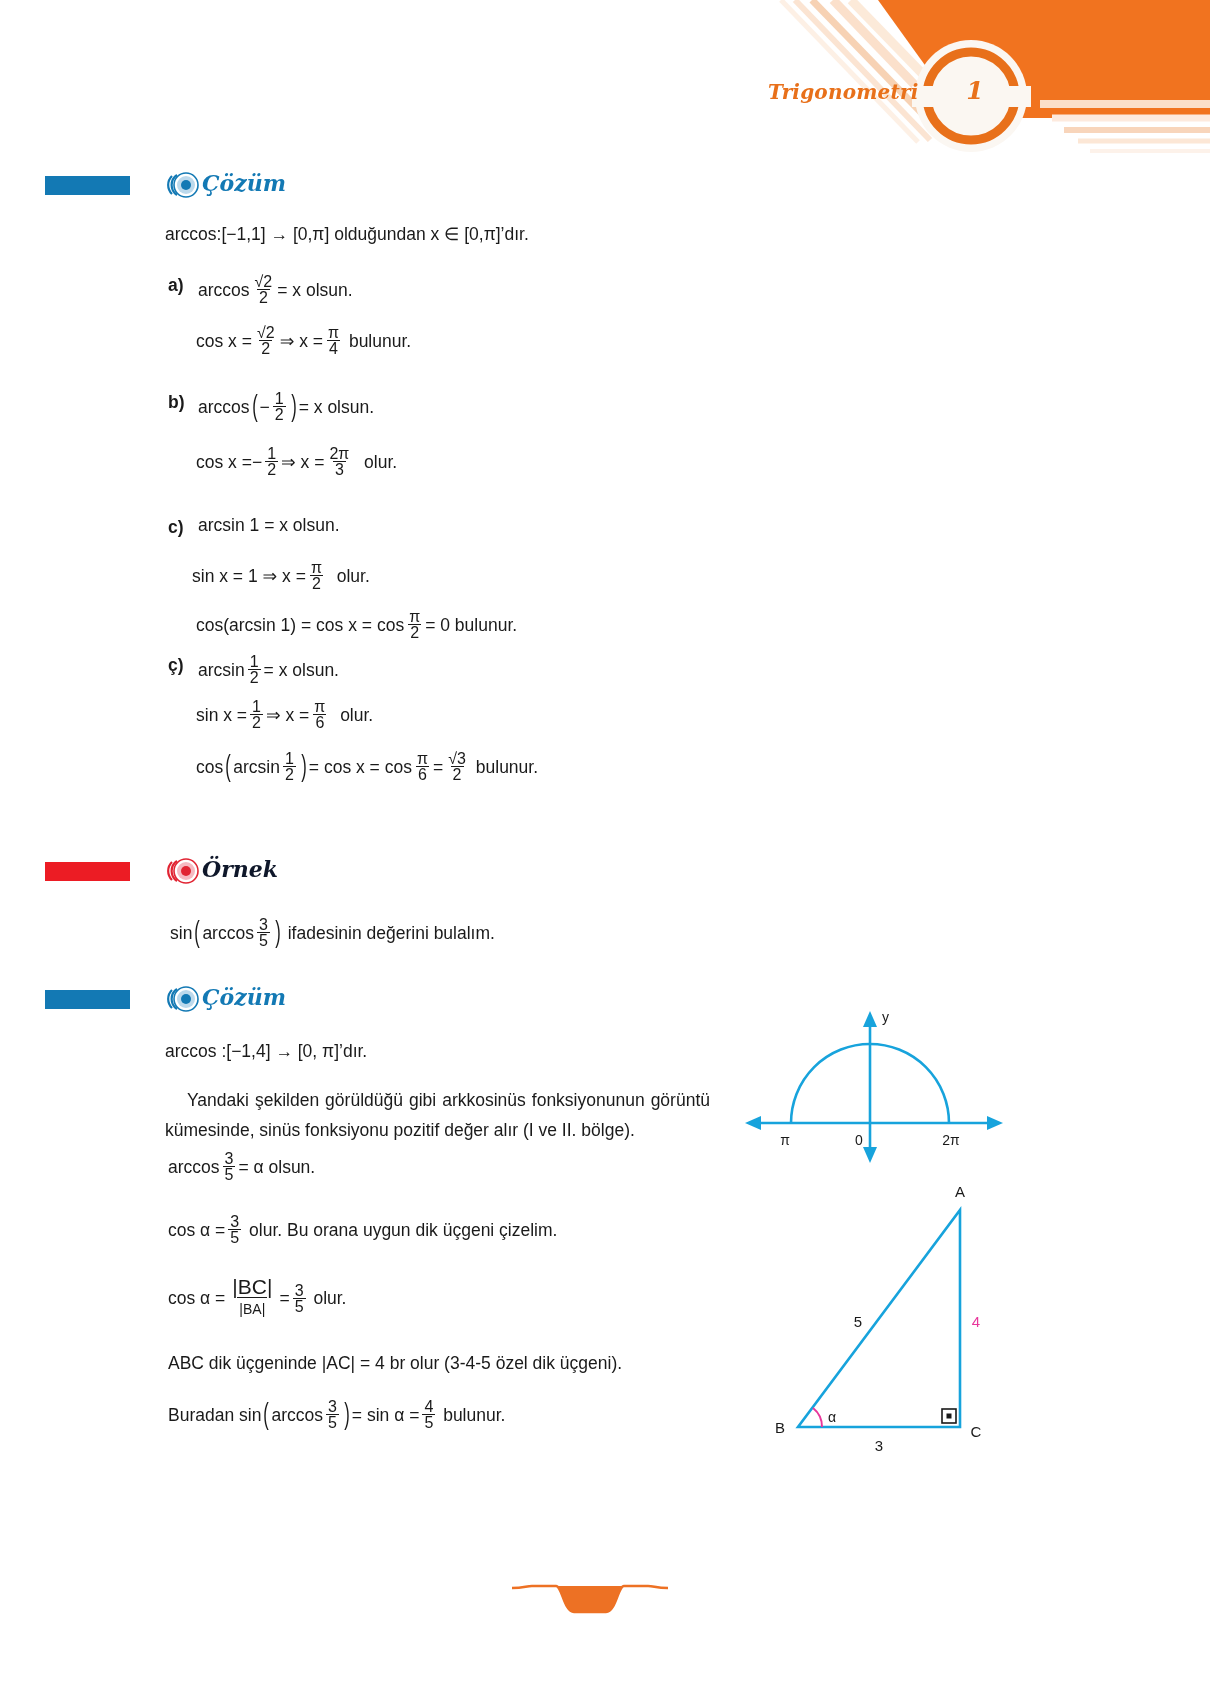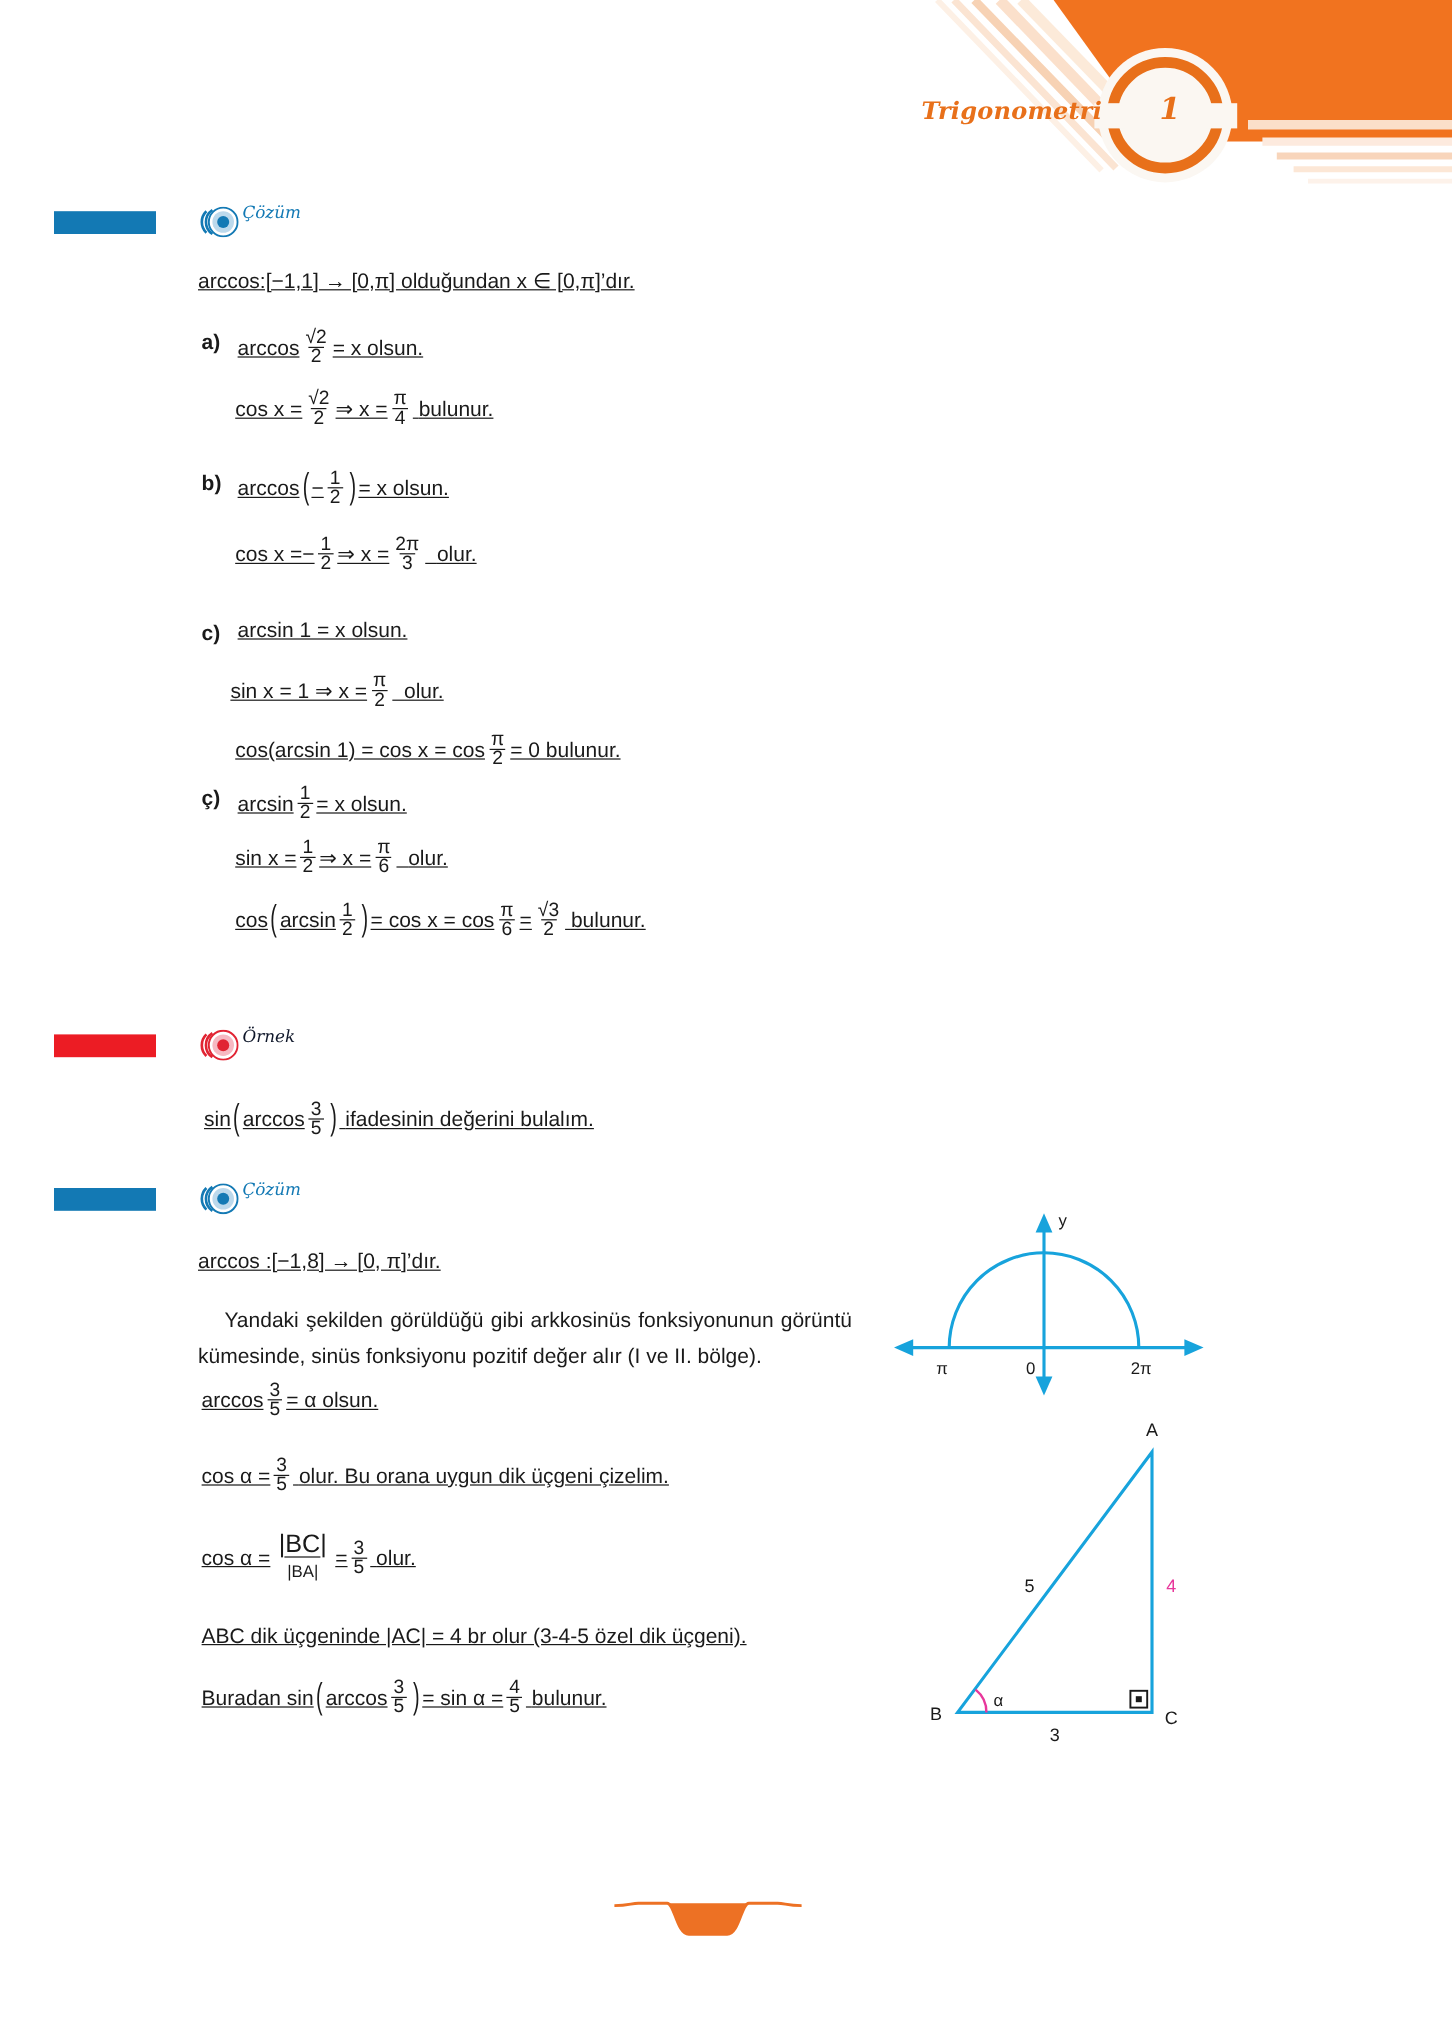--- a/index.html
+++ b/index.html
@@ -18,29 +18,29 @@
     position:absolute;left:955px;top:76px;width:40px;text-align:center;
     font-family:"DejaVu Serif",serif;font-style:italic;font-weight:bold;
     font-size:25px;color:#e8701a;
   }
   
   .tag{position:absolute;height:26px;}
   .tag .bar{position:absolute;left:0;top:4px;width:85px;height:19px;}
   .tag .rings{position:absolute;left:120px;top:0px;}
   .tag .txt{
     position:absolute;left:157px;top:-2px;font-family:"DejaVu Serif",serif;
-    font-style:italic;font-weight:normal;font-size:14px;white-space:nowrap;
+    font-style:italic;font-weight:bold;font-size:22px;white-space:nowrap;
   }
   .tag.blue .bar{background:#1379b4;}
   .tag.blue .txt{color:#1379b4;}
   .tag.red .bar{background:#ec1c24;}
   .tag.red .txt{color:#0f172a;}
 
   
-  .line{position:absolute;font-size:17.5px;white-space:nowrap;line-height:1;text-decoration:underline;}
+  .line{position:absolute;font-size:17.5px;white-space:nowrap;line-height:1;}
   .para{position:absolute;font-size:17.5px;line-height:30px;}
   .lbl{position:absolute;font-size:17.5px;font-weight:bold;}
   .frac{display:inline-flex;flex-direction:column;align-items:center;
         vertical-align:middle;margin:0 3px;position:relative;top:-1px;}
   .frac .num{font-size:16px;line-height:15px;padding:0 2px;}
   .frac .den{font-size:16px;line-height:16px;padding:0 2px;border-top:1.4px solid #1a1a1a;}
   .bigp{font-size:30px;display:inline-block;transform:scaleX(.55);
         vertical-align:middle;position:relative;top:-2px;font-weight:300;}
 
   
@@ -207,21 +207,21 @@
   <svg class="rings" width="34" height="26" viewBox="0 0 34 26">
     <circle cx="21" cy="13" r="12" fill="none" stroke="#1379b4" stroke-width="1.6"></circle>
     <circle cx="21" cy="13" r="9" fill="#bcd9ec"></circle>
     <circle cx="21" cy="13" r="5" fill="#1379b4"></circle>
     <path d="M12 3 A12 12 0 0 0 12 23" fill="none" stroke="#1379b4" stroke-width="2.2"></path>
     <path d="M7 4 A12.5 12.5 0 0 0 7 22" fill="none" stroke="#1379b4" stroke-width="2.2"></path>
   </svg>
   <div class="txt">Çözüm</div>
 </div>
 
-<div class="line" style="left:165px;top:1043px;">arccos :[−1,8] → [0, π]’dır.</div>
+<div class="line" style="left:165px;top:1043px;">arccos :[−1,4] → [0, π]’dır.</div>
 
 <div class="para" style="left:165px;top:1085px;width:545px;text-indent:22px;text-align:justify;">Yandaki şekilden görüldüğü gibi arkkosinüs fonksiyonunun görüntü kümesinde, sinüs fonksiyonu pozitif değer alır (I ve II. bölge).</div>
 
 <div class="line" style="left:168px;top:1152px;">
   <span>arccos</span><span class="frac">
       <span class="num">3</span>
       <span class="den">5</span>
     </span><span>= α olsun.</span>
 </div>
 

